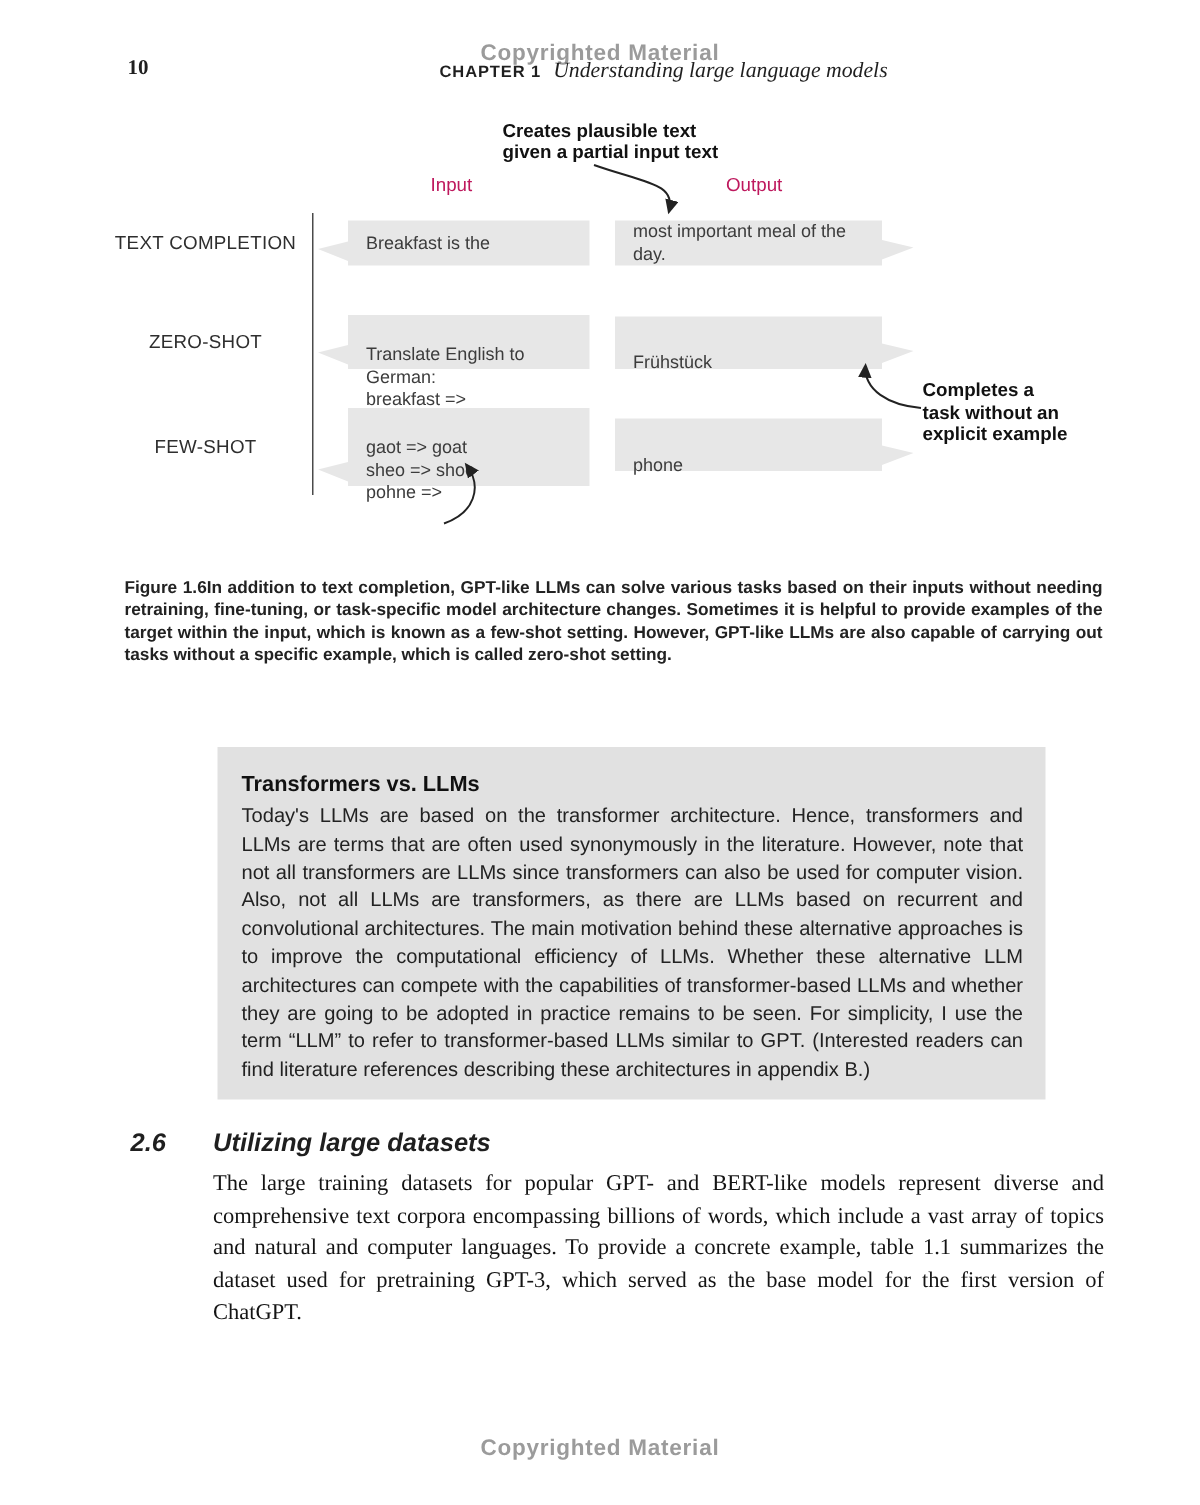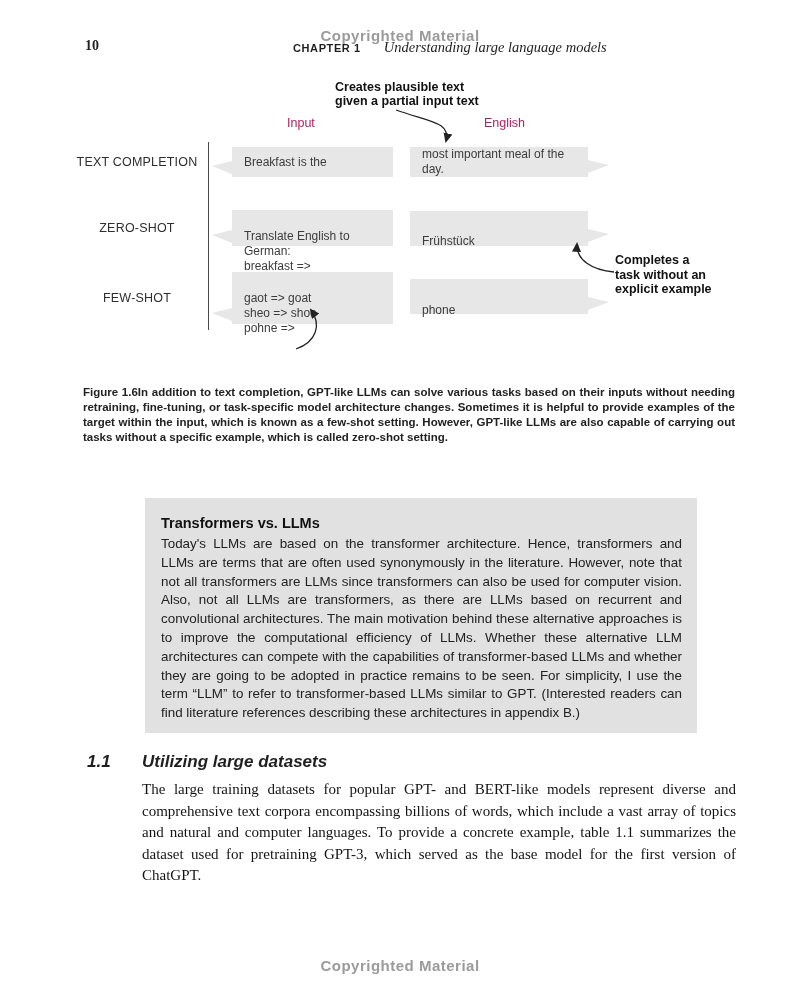--- a/index.html
+++ b/index.html
@@ -3,21 +3,21 @@
 <meta charset="utf-8">
 <style>
   html,body{margin:0;padding:0;background:#ffffff;}
   #page{position:relative;width:800px;height:1003px;background:#fff;
         font-family:"Liberation Sans",sans-serif;color:#1f1f1f;overflow:hidden;}
   .abs{position:absolute;}
   .watermark{font-size:15px;font-weight:bold;color:#9b9b9b;letter-spacing:.5px;
              left:400px;transform:translateX(-50%);white-space:nowrap;}
   .pagenum{font-family:"Liberation Serif",serif;font-size:14px;font-weight:bold;}
   .chap-label{font-size:11px;font-weight:bold;letter-spacing:.6px;}
-  .chap-title{font-family:"Liberation Serif",serif;font-style:italic;font-size:14.5px;margin-left:23px;}
+  .chap-title{font-family:"Liberation Serif",serif;font-style:italic;font-size:14.5px;margin-left:8px;}
   .annot{font-weight:bold;font-size:12.5px;line-height:14px;color:#111;white-space:pre-line;}
   .collabel{font-size:12.5px;color:#be185d;text-align:right;}
   .rowlabel{font-size:12.5px;color:#2e2e2e;width:138px;text-align:center;letter-spacing:.2px;}
   .vline{width:1px;background:#4a4a4a;}
   .bubble{background:var(--bubble,#e7e7e7);font-size:12px;line-height:15px;color:#3c3c3c;
           white-space:pre-line;box-sizing:border-box;padding:4px 8px 0 12px;}
   .bubble .tail-left{position:absolute;left:-20px;bottom:3px;width:0;height:0;
           border-top:5px solid transparent;border-bottom:8px solid transparent;
           border-right:20px solid var(--bubble,#e7e7e7);}
   .bubble .tail-right{position:absolute;right:-21px;bottom:4px;width:0;height:0;
@@ -47,21 +47,21 @@
   <div class="abs pagenum" style="left:85px;top:38px;">10</div>
   <div class="abs" style="left:293px;top:39px;display:flex;align-items:baseline;">
     <span class="chap-label">CHAPTER 1</span>
     <span class="chap-title">Understanding large language models</span>
   </div>
 
   <div class="abs annot" style="left:335px;top:80px;">Creates plausible text
 given a partial input text</div>
 
   <div class="abs collabel" style="left:287px;top:116px;">Input</div>
-  <div class="abs collabel" style="left:484px;top:116px;">English</div>
+  <div class="abs collabel" style="left:484px;top:116px;">Output</div>
 
   <div class="abs vline" style="left:208px;top:142px;height:188px;"></div>
 
   <div class="abs rowlabel" style="left:68px;top:155px;">TEXT COMPLETION</div>
   <div class="abs rowlabel" style="left:68px;top:221px;">ZERO-SHOT</div>
   <div class="abs rowlabel" style="left:68px;top:291px;">FEW-SHOT</div>
 
   <div class="abs bubble vcenter" style="left:232px;top:147px;width:161px;height:30px;">
     <span>Breakfast is the</span>
     <i class="tail-left"></i>
@@ -107,21 +107,21 @@
   </svg>
 
   <p class="abs caption" style="left:83px;top:385px;margin:0;"><span class="cap-label">Figure 1.6</span><span>In addition to text completion, GPT-like LLMs can solve various tasks based on their inputs without needing retraining, fine-tuning, or task-specific model architecture changes. Sometimes it is helpful to provide examples of the target within the input, which is known as a few-shot setting. However, GPT-like LLMs are also capable of carrying out tasks without a specific example, which is called zero-shot setting.</span></p>
 
   <div class="abs sidebar" style="left:145px;top:498px;">
     <h3>Transformers vs. LLMs</h3>
     <p>Today's LLMs are based on the transformer architecture. Hence, transformers and LLMs are terms that are often used synonymously in the literature. However, note that not all transformers are LLMs since transformers can also be used for computer vision. Also, not all LLMs are transformers, as there are LLMs based on recurrent and convolutional architectures. The main motivation behind these alternative approaches is to improve the computational efficiency of LLMs. Whether these alternative LLM architectures can compete with the capabilities of transformer-based LLMs and whether they are going to be adopted in practice remains to be seen. For simplicity, I use the term “LLM” to refer to transformer-based LLMs similar to GPT. (Interested readers can find literature references describing these architectures in appendix B.)</p>
   </div>
 
   <div class="abs" style="left:87px;top:752px;">
-    <span class="sec-num">1.1</span>
+    <span class="sec-num">2.6</span>
   </div>
   <div class="abs" style="left:142px;top:752px;">
     <span class="sec-title">Utilizing large datasets</span>
   </div>
   <p class="abs bodytext" style="left:142px;top:779px;margin:0;">The large training datasets for popular GPT- and BERT-like models represent diverse and comprehensive text corpora encompassing billions of words, which include a vast array of topics and natural and computer languages. To provide a concrete example, table 1.1 summarizes the dataset used for pretraining GPT-3, which served as the base model for the first version of ChatGPT.</p>
 
   <div class="abs watermark" style="top:957px;">Copyrighted Material</div>
 
 </div>
 

